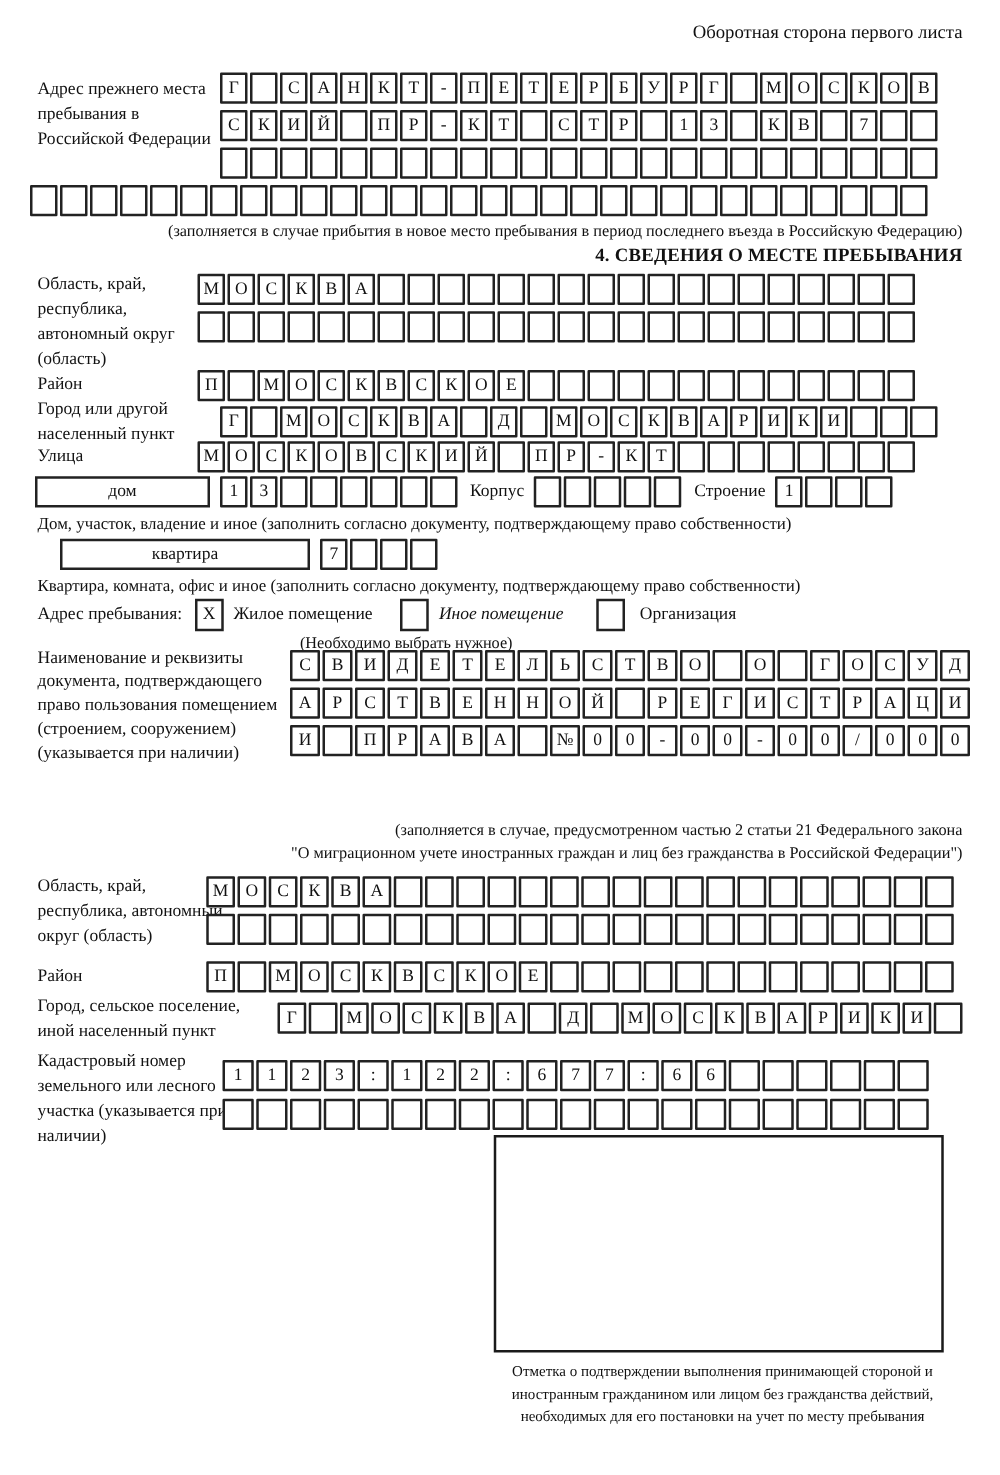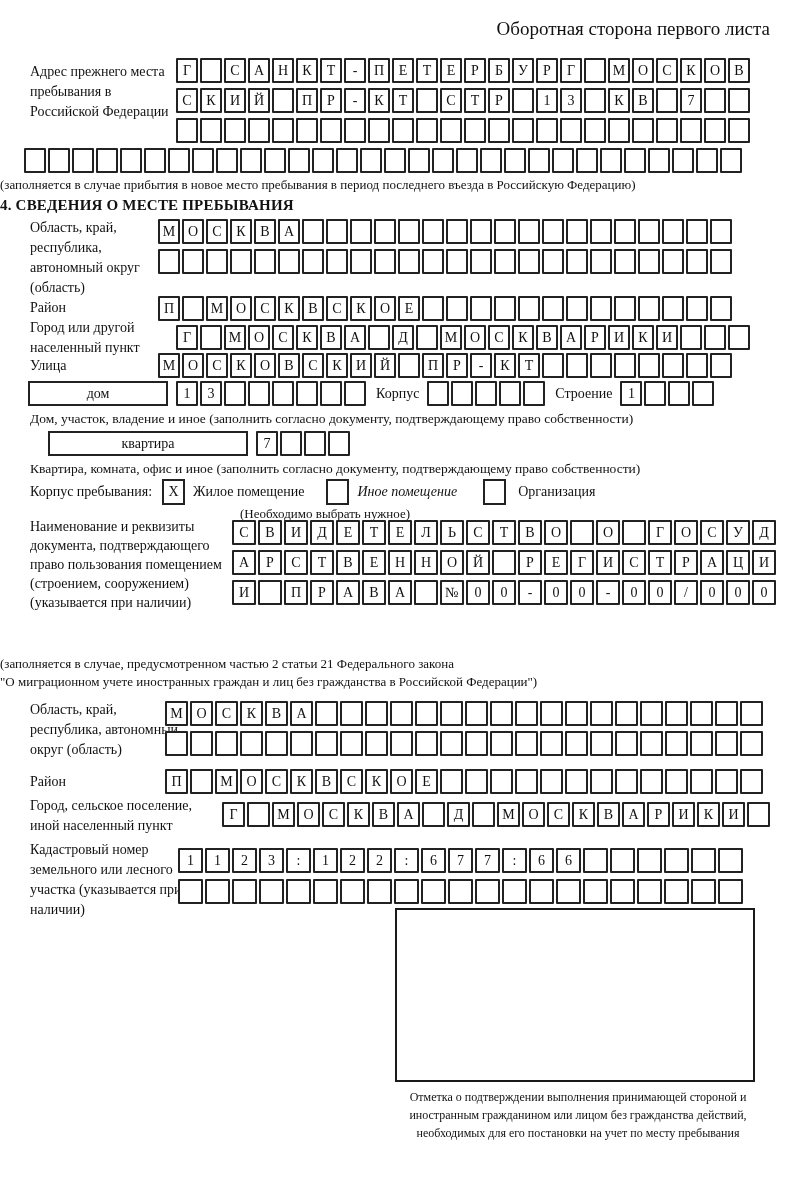--- a/index.html
+++ b/index.html
@@ -2,42 +2,42 @@
 <html><head>
 <meta charset="utf-8">
 <style>
   html,body{margin:0;padding:0;background:#fff;}
   #page{position:relative;width:800px;height:1180px;background:#fff;color:#111;
         font-family:"Liberation Serif","DejaVu Serif",serif;overflow:hidden;}
   .abs{position:absolute;}
   .lbl{font-size:14px;line-height:20px;}
   .note{font-size:13px;line-height:16px;}
   .ttl{font-weight:bold;font-size:15px;letter-spacing:.2px;}
-  .ctr{left:0;width:770px;text-align:left;}
+  .ctr{left:0;width:770px;text-align:right;}
   .cellrow{white-space:nowrap;height:25px;margin-bottom:5px;}
   .cell{display:inline-block;box-sizing:content-box;width:18px;height:21px;border:2px solid #222;
         margin-right:2px;text-align:center;font:14px/21px "Liberation Serif",serif;background:#fff;
         border-radius:1px;vertical-align:top;}
   .pitch25 .cell{width:19px;}
   .pitch26 .cell{width:20px;}
   .pitch27 .cell{width:21px;}
   .widebox{display:inline-block;box-sizing:content-box;width:136px;height:21px;border:2px solid #222;
         text-align:center;font:14px/21px "Liberation Serif",serif;margin-right:8px;vertical-align:top;}
   .inlbl{display:inline-block;font-size:14px;line-height:25px;vertical-align:top;margin:0 8px;}
   .cbx{display:inline-block;box-sizing:content-box;width:19px;height:22px;border:2px solid #222;
         text-align:center;font:14px/22px "Liberation Serif",serif;vertical-align:middle;}
   .stayrow{display:flex;align-items:center;font-size:14px;}
   .stamp{border:2px solid #1a1a1a;background:#fff;}
 </style>
 </head>
 <body>
 
 <div id="page">
 
-  <div class="abs" style="top:18px;right:30px;font-size:19px;">Оборотная сторона первого листа</div>
+  <div class="abs" style="top:18px;right:30px;font-size:15px;">Оборотная сторона первого листа</div>
 
   <div class="abs lbl" style="top:62px;left:30px;width:150px;">Адрес прежнего места пребывания в Российской Федерации</div>
   <div class="abs" style="top:58px;left:176px;">
     <div class="cellrow"><span class="cell">Г</span><span class="cell"></span><span class="cell">С</span><span class="cell">А</span><span class="cell">Н</span><span class="cell">К</span><span class="cell">Т</span><span class="cell">-</span><span class="cell">П</span><span class="cell">Е</span><span class="cell">Т</span><span class="cell">Е</span><span class="cell">Р</span><span class="cell">Б</span><span class="cell">У</span><span class="cell">Р</span><span class="cell">Г</span><span class="cell"></span><span class="cell">М</span><span class="cell">О</span><span class="cell">С</span><span class="cell">К</span><span class="cell">О</span><span class="cell">В</span></div>
     <div class="cellrow"><span class="cell">С</span><span class="cell">К</span><span class="cell">И</span><span class="cell">Й</span><span class="cell"></span><span class="cell">П</span><span class="cell">Р</span><span class="cell">-</span><span class="cell">К</span><span class="cell">Т</span><span class="cell"></span><span class="cell">С</span><span class="cell">Т</span><span class="cell">Р</span><span class="cell"></span><span class="cell">1</span><span class="cell">3</span><span class="cell"></span><span class="cell">К</span><span class="cell">В</span><span class="cell"></span><span class="cell">7</span><span class="cell"></span><span class="cell"></span></div>
     <div class="cellrow"><span class="cell"></span><span class="cell"></span><span class="cell"></span><span class="cell"></span><span class="cell"></span><span class="cell"></span><span class="cell"></span><span class="cell"></span><span class="cell"></span><span class="cell"></span><span class="cell"></span><span class="cell"></span><span class="cell"></span><span class="cell"></span><span class="cell"></span><span class="cell"></span><span class="cell"></span><span class="cell"></span><span class="cell"></span><span class="cell"></span><span class="cell"></span><span class="cell"></span><span class="cell"></span><span class="cell"></span></div>
   </div>
   <div class="abs cellrow" style="top:148px;left:24px;"><span class="cell"></span><span class="cell"></span><span class="cell"></span><span class="cell"></span><span class="cell"></span><span class="cell"></span><span class="cell"></span><span class="cell"></span><span class="cell"></span><span class="cell"></span><span class="cell"></span><span class="cell"></span><span class="cell"></span><span class="cell"></span><span class="cell"></span><span class="cell"></span><span class="cell"></span><span class="cell"></span><span class="cell"></span><span class="cell"></span><span class="cell"></span><span class="cell"></span><span class="cell"></span><span class="cell"></span><span class="cell"></span><span class="cell"></span><span class="cell"></span><span class="cell"></span><span class="cell"></span><span class="cell"></span></div>
   <div class="abs note ctr" style="top:177px;">(заполняется в случае прибытия в новое место пребывания в период последнего въезда в Российскую Федерацию)</div>
 
@@ -62,21 +62,21 @@
     <span class="widebox">дом</span><span class="cellrow" style="display:inline-block;"><span class="cell">1</span><span class="cell">3</span><span class="cell"></span><span class="cell"></span><span class="cell"></span><span class="cell"></span><span class="cell"></span><span class="cell"></span></span><span class="inlbl">Корпус</span><span class="cellrow" style="display:inline-block;"><span class="cell"></span><span class="cell"></span><span class="cell"></span><span class="cell"></span><span class="cell"></span></span><span class="inlbl">Строение</span><span class="cellrow" style="display:inline-block;"><span class="cell">1</span><span class="cell"></span><span class="cell"></span><span class="cell"></span></span>
   </div>
   <div class="abs note" style="top:411px;left:30px;font-size:13.5px;text-align:center;">Дом, участок, владение и иное (заполнить согласно документу, подтверждающему право собственности)</div>
 
   <div class="abs" style="top:431px;left:48px;white-space:nowrap;">
     <span class="widebox" style="width:196px;">квартира</span><span class="cellrow" style="display:inline-block;"><span class="cell">7</span><span class="cell"></span><span class="cell"></span><span class="cell"></span></span>
   </div>
   <div class="abs note" style="top:461px;left:30px;font-size:13.5px;">Квартира, комната, офис и иное (заполнить согласно документу, подтверждающему право собственности)</div>
 
   <div class="abs stayrow" style="top:479px;left:30px;">
-    <span>Корпус пребывания:</span>
+    <span>Адрес пребывания:</span>
     <span class="cbx" style="margin-left:10px;">X</span>
     <span style="margin-left:8px;">Жилое помещение</span>
     <span class="cbx" style="margin-left:22px;"></span>
     <span style="margin-left:8px;font-style:italic;">Иное помещение</span>
     <span class="cbx" style="margin-left:26px;"></span>
     <span style="margin-left:12px;">Организация</span>
   </div>
   <div class="abs note" style="top:506px;left:100px;width:450px;text-align:center;">(Необходимо выбрать нужное)</div>
 
   <div class="abs lbl" style="top:517px;left:30px;width:198px;line-height:19px;">Наименование и реквизиты документа, подтверждающего право пользования помещением (строением, сооружением) (указывается при наличии)</div>

